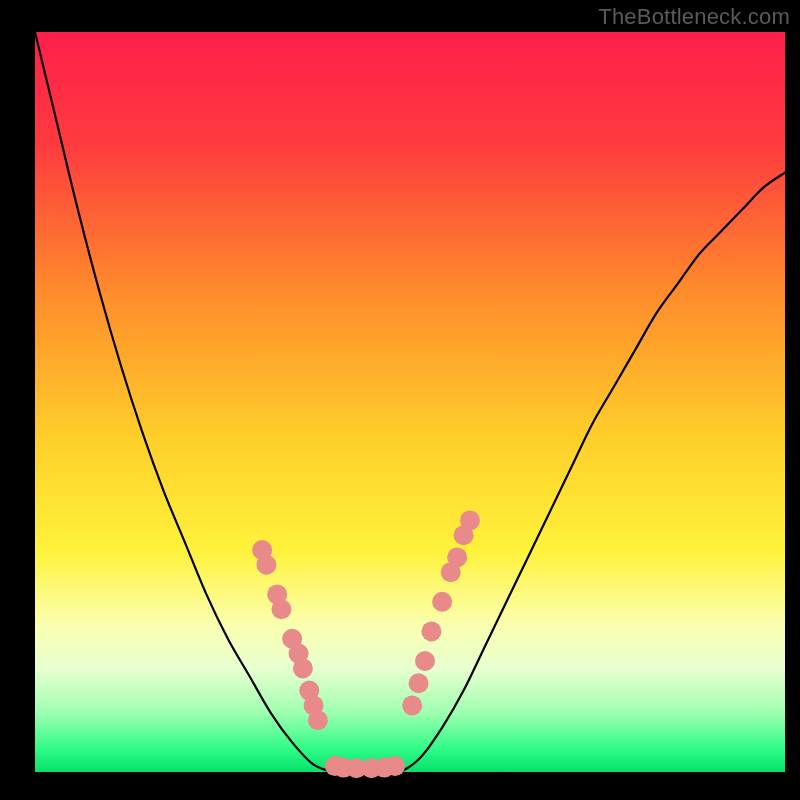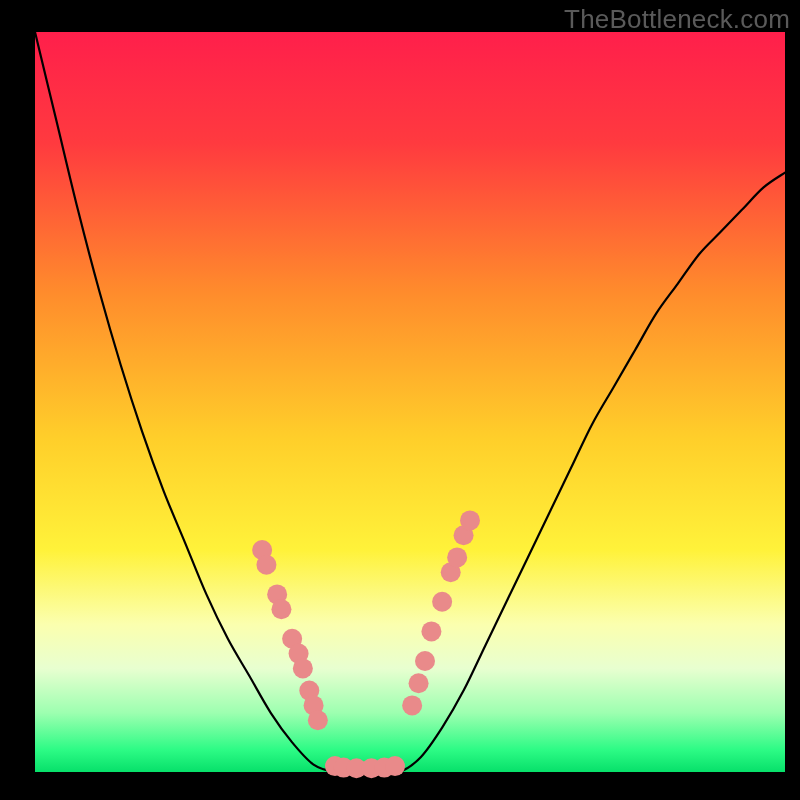--- a/index.html
+++ b/index.html
@@ -13,21 +13,21 @@
   .stage {
     position: relative;
     width: 800px;
     height: 800px;
   }
   .watermark {
     position: absolute;
     top: 4px;
     right: 10px;
     font-family: Arial, Helvetica, sans-serif;
-    font-size: 26px;
+    font-size: 22px;
     color: #5a5a5a;
     letter-spacing: 0.2px;
     z-index: 5;
     user-select: none;
   }
   svg {
     position: absolute;
     left: 0;
     top: 0;
   }

